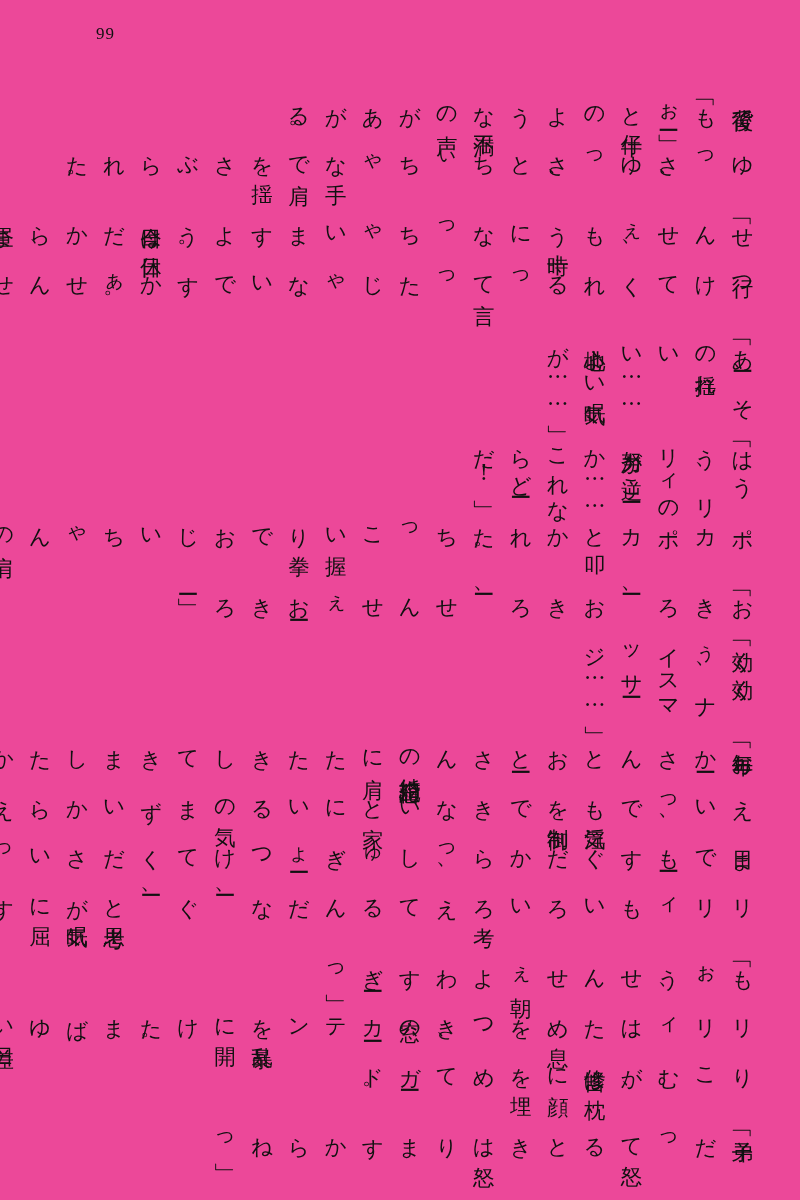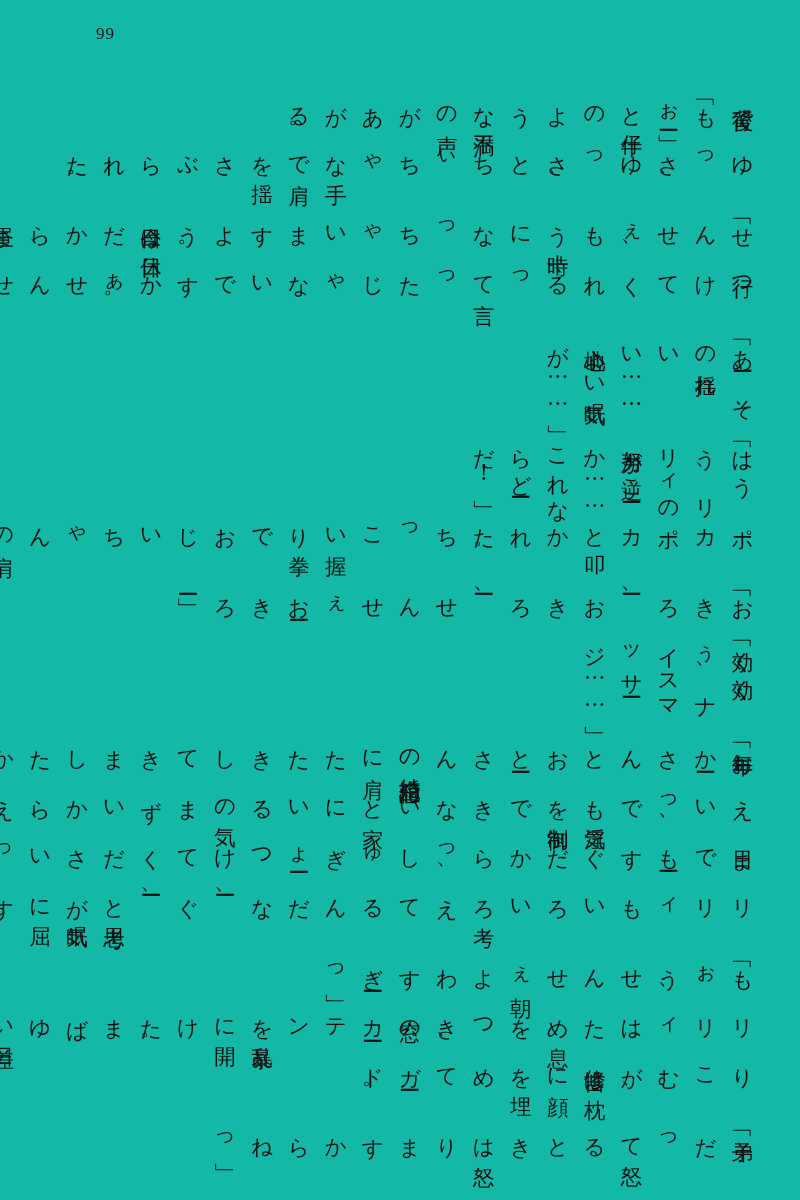--- a/index.html
+++ b/index.html
@@ -14,21 +14,21 @@
     color: #111111;
     position: relative;
     overflow: hidden;
   }
   .page {
     position: absolute;
     left: 0;
     top: 0;
     width: 800px;
     height: 1200px;
-    background: #14b8a6;
+    background: #ec4899;
   }
   .page-number {
     position: absolute;
     top: 24px;
     left: 96px;
     font-size: 17px;
     letter-spacing: 1px;
     color: #111111;
     font-family: "Liberation Serif", "DejaVu Serif", serif;
   }

